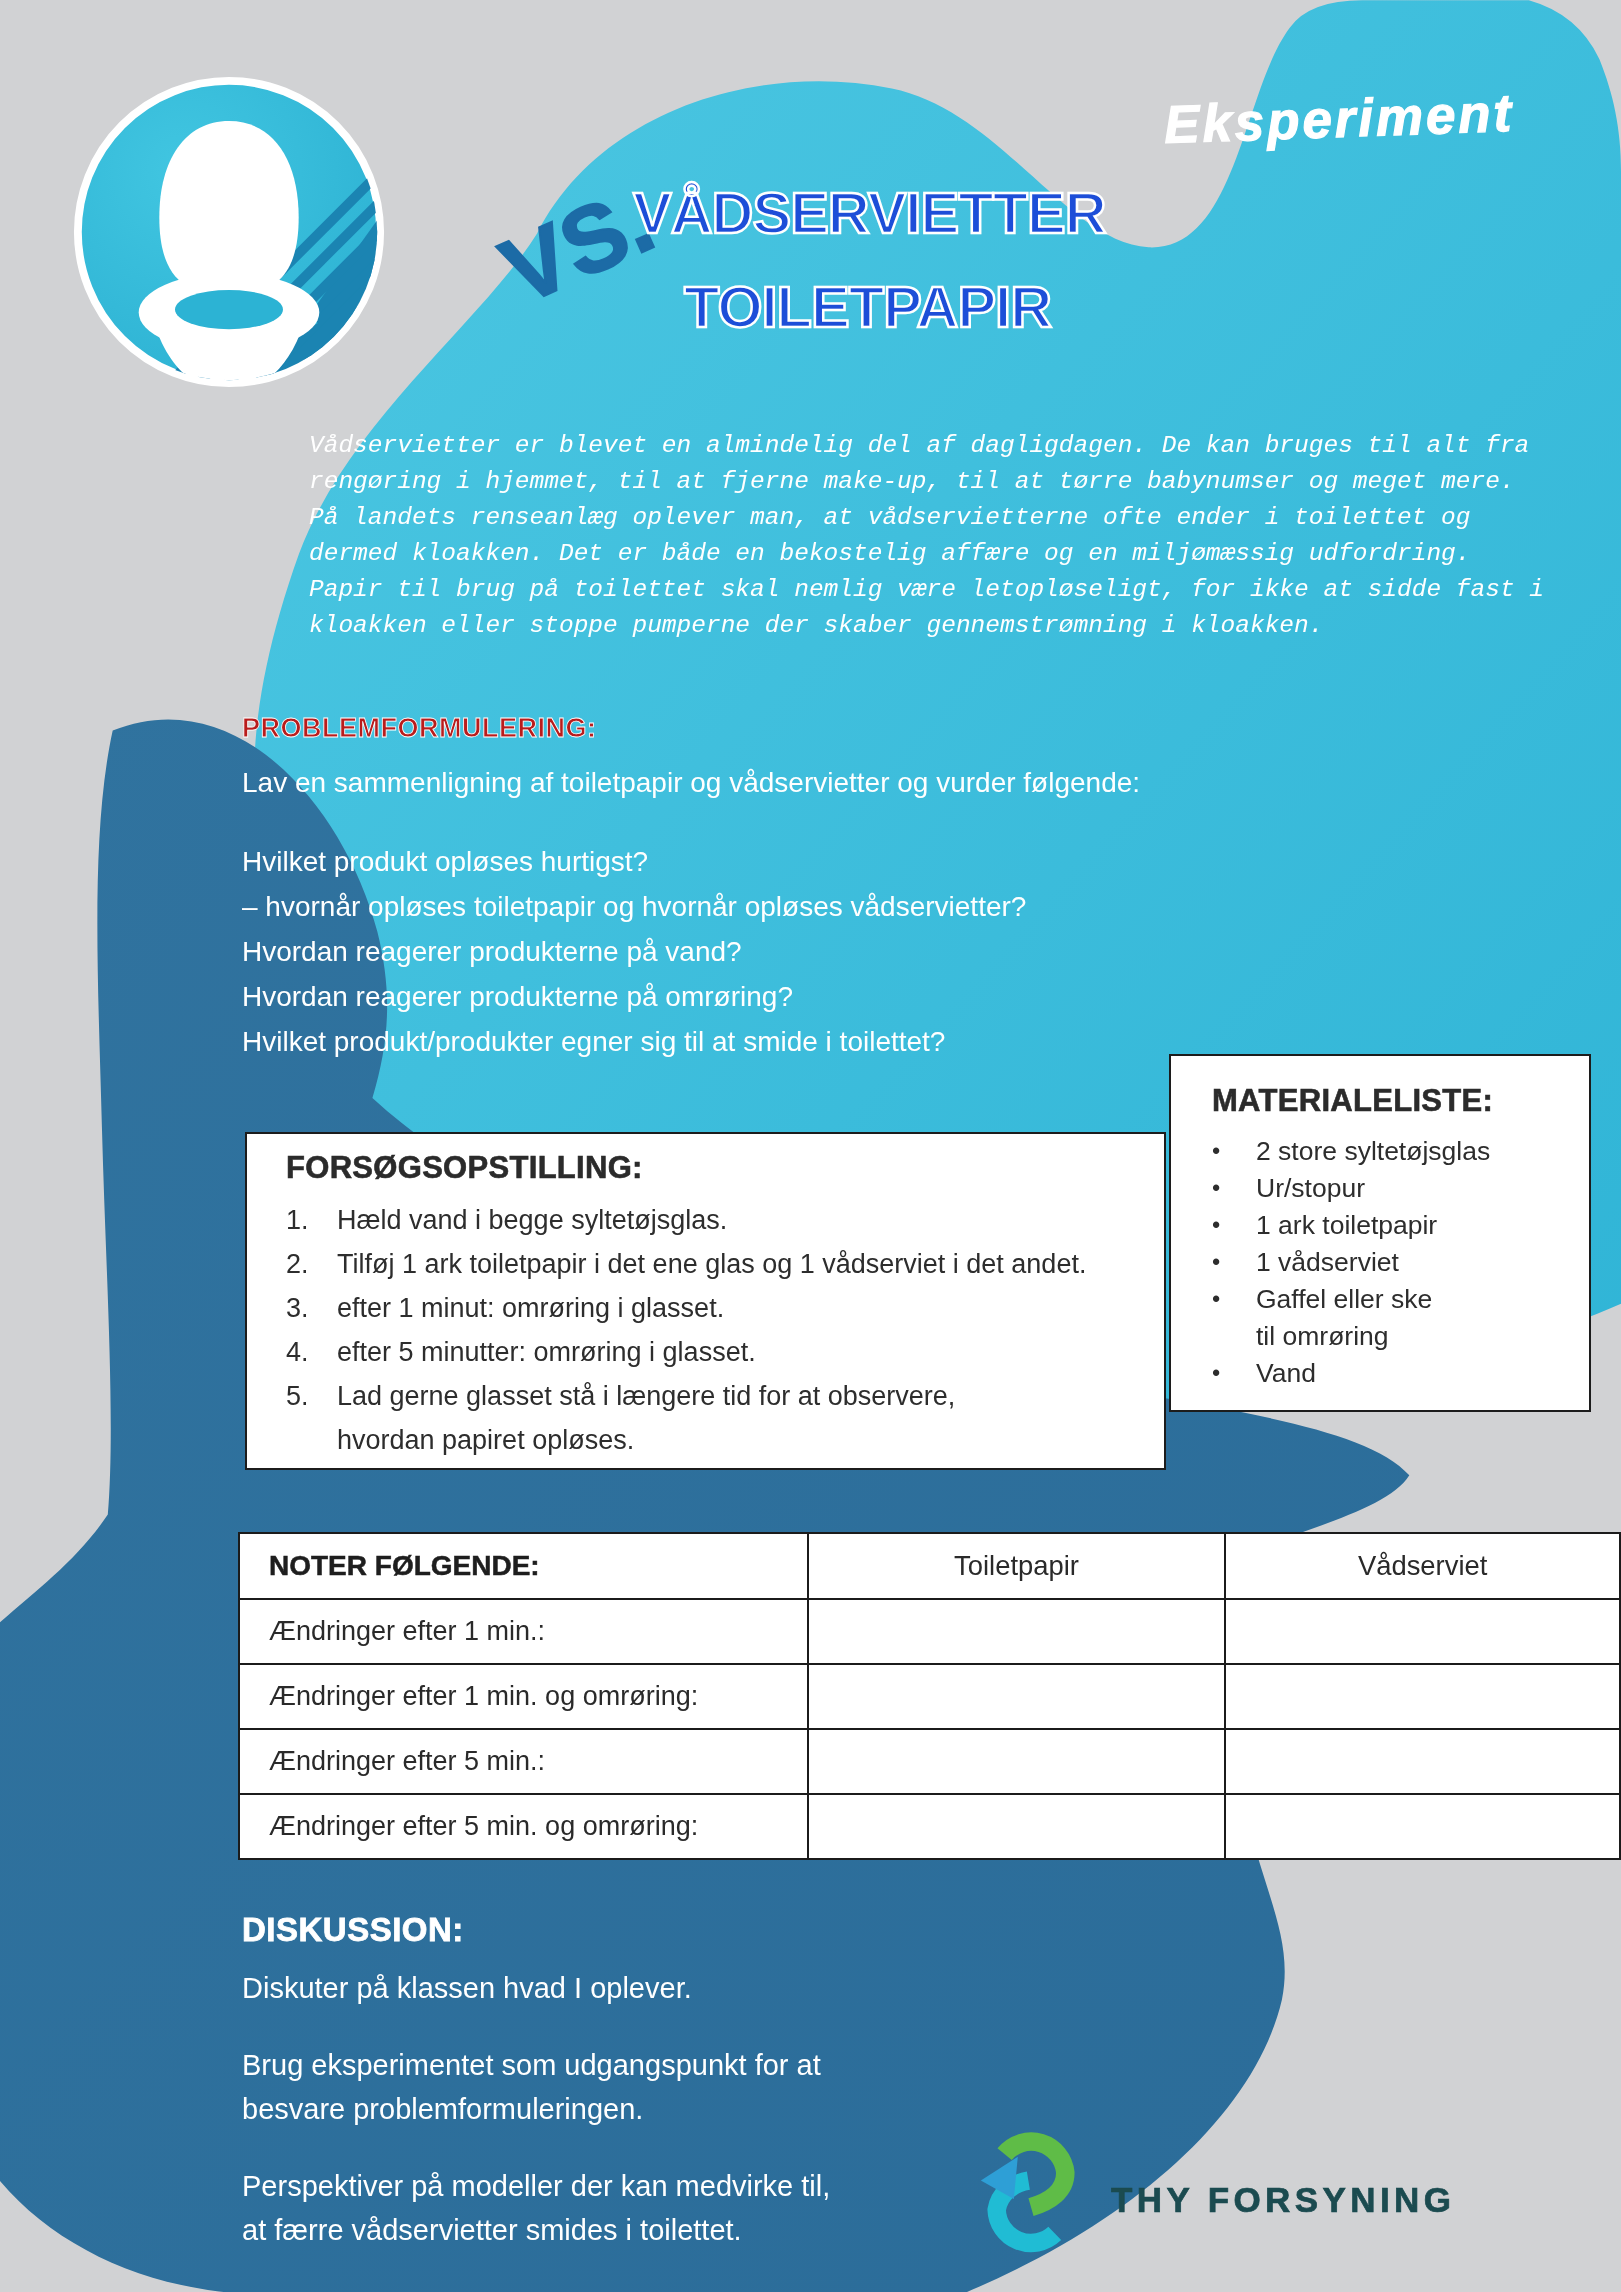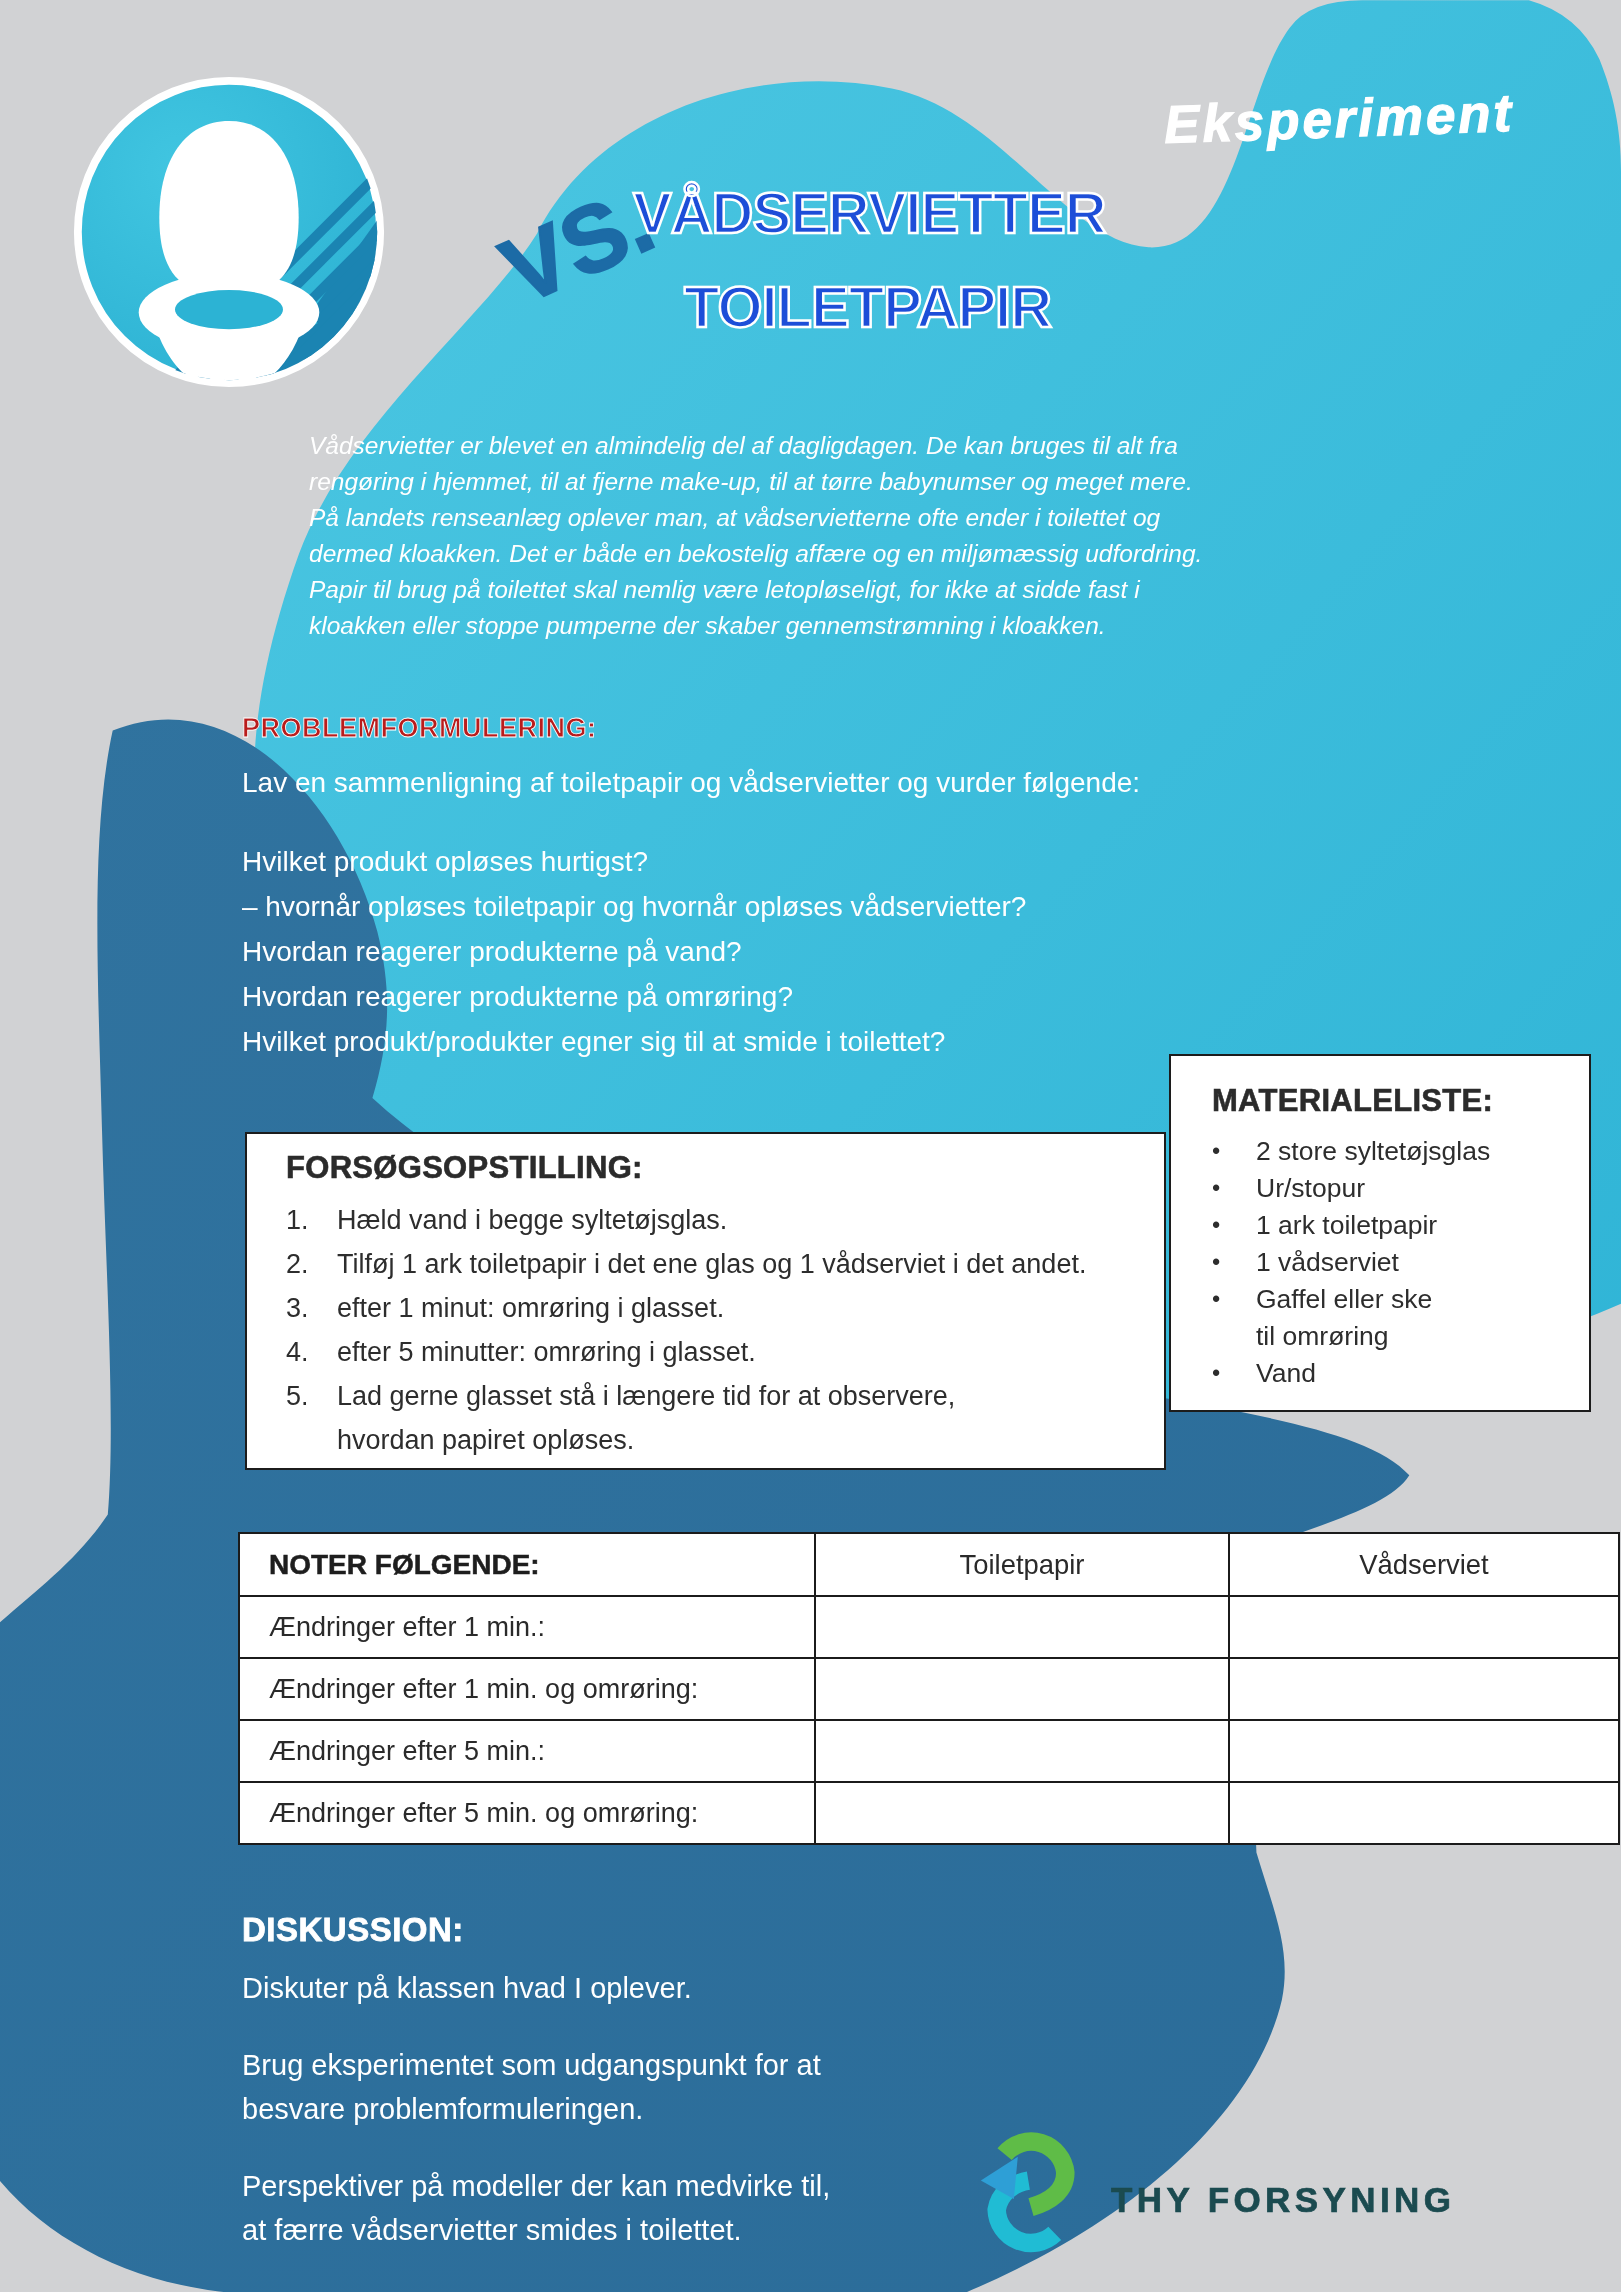--- a/index.html
+++ b/index.html
@@ -12,21 +12,21 @@
   .badge{left:1164px;top:88px;color:#fff;font-size:53px;font-weight:bold;font-style:italic;
          letter-spacing:2.9px;transform:rotate(-2deg);-webkit-text-stroke:1.2px #fff;}
   .title{color:#1d4ed8;font-weight:bold;font-size:58px;letter-spacing:-1px;
          -webkit-text-stroke:2.5px #fff;line-height:1;}
   .title1{left:633px;top:184px;}
   .title2{left:684px;top:278px;}
   .vs{left:502px;top:192px;color:#1c6ba6;font-weight:bold;font-size:94px;
       transform:rotate(-24deg);-webkit-text-stroke:2px #1c6ba6;}
 
   .intro{left:309px;top:428px;color:#fff;font-style:italic;font-size:24.5px;}
-  .intro div{line-height:36px;white-space:nowrap;}
+  .intro div{line-height:36px;white-space:nowrap;font-family:Liberation Mono, monospace;}
 
   .sec-head{color:#b91c1c;font-weight:bold;font-size:27px;letter-spacing:0.5px;
             -webkit-text-stroke:0.8px #fff;}
   .problem-head{left:242px;top:713px;}
   .problem-lead{left:242px;top:767px;color:#fff;font-size:28px;white-space:nowrap;}
   .questions{left:242px;top:839px;color:#fff;font-size:28px;}
   .questions div{line-height:45px;white-space:nowrap;}
 
   
   .wbox{background:#fff;border:2.9px solid #1c1c1c;color:#2d2d2d;}
@@ -38,21 +38,21 @@
   .step .txt{white-space:pre-line;}
   .materials-box{left:1169px;top:1054px;width:422px;height:358px;padding:27.4px 9.8px 0 41px;box-sizing:border-box;}
   .mats{margin-top:13.7px;font-size:26.5px;}
   .mat{display:flex;line-height:37px;}
   .mat .blt{width:44px;flex:0 0 44px;font-size:23.5px;}
   .mat .txt{white-space:pre-line;}
 
   
   .notes-table{left:238px;top:1532px;border-collapse:collapse;table-layout:fixed;
                background:#fff;font-size:27px;color:#2a2a2a;}
-  .notes-table td,.notes-table th{border:2.9px solid #1b1b1b;padding:9px;}
+  .notes-table td,.notes-table th{border:2.9px solid #1b1b1b;padding:16px;}
   .notes-table .c1{width:536px;text-align:left;padding-left:29px;font-weight:normal;}
   .notes-table .c2{width:394px;text-align:center;}
   .notes-table .c3{width:370px;text-align:center;margin-left:22px;}
   .notes-table .hrow{height:63px;}
   .notes-table .hrow .c1{font-weight:bold;font-size:28px;color:#1e1e1e;-webkit-text-stroke:0.5px #1e1e1e;}
   .notes-table .hrow .c2,.notes-table .hrow .c3{font-weight:normal;font-size:27.4px;}
   .notes-table .drow{height:62px;}
 
   
   .discussion{left:242px;top:1911px;color:#fff;font-size:29px;}

